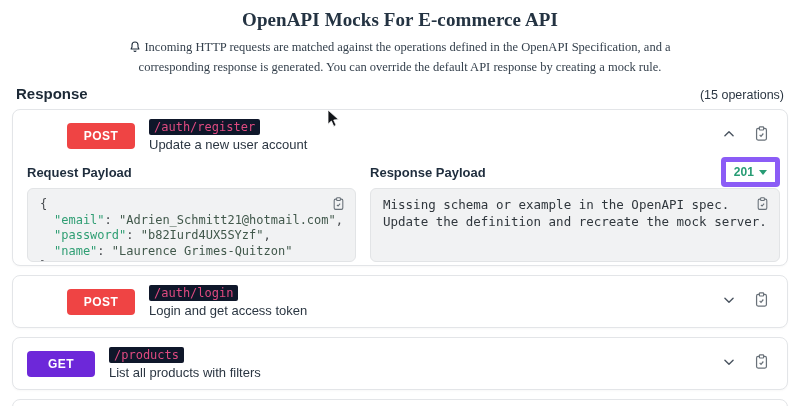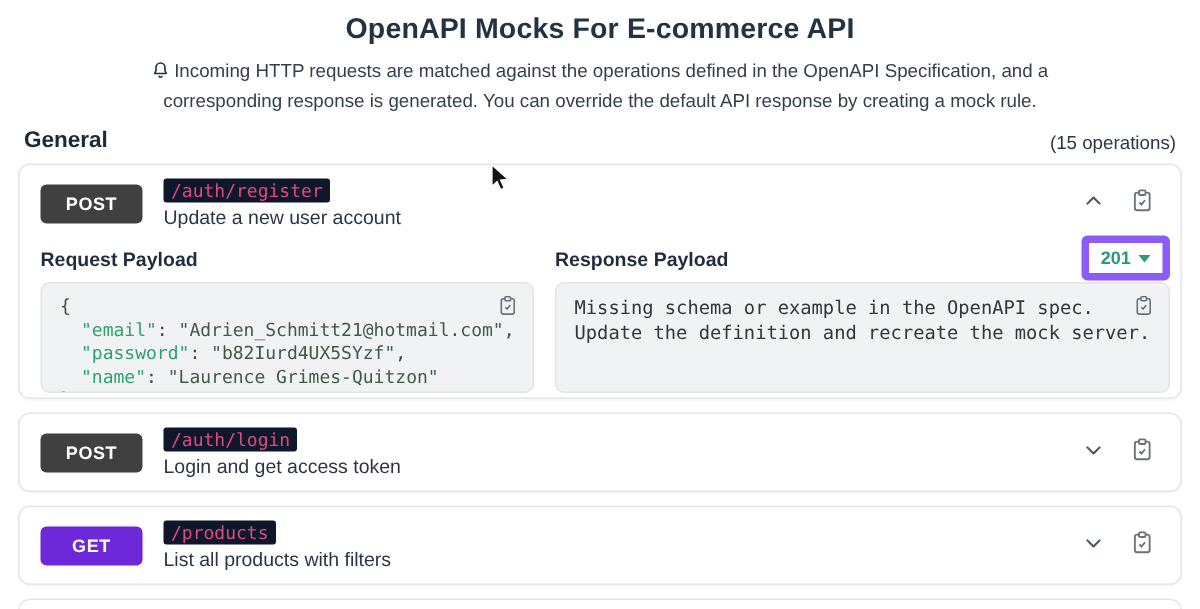--- a/index.html
+++ b/index.html
@@ -3,21 +3,21 @@
 <meta charset="utf-8">
 <style>
   html,body{margin:0;padding:0;}
   body{
     width:800px;height:406px;overflow:hidden;position:relative;
     background:#ffffff;
     font-family:"Liberation Sans", sans-serif;
     color:#243342;
   }
   
-  .app-header{text-align:center;padding-top:9px;}
+  .app-header{text-align:center;padding-top:9px;font-family:Liberation Serif, serif;}
   .app-title{font-size:19px;font-weight:600;color:#243342;letter-spacing:.1px;}
   .app-desc{
     margin:7px auto 0;max-width:608px;
     font-size:12.5px;line-height:1.44;color:#333f4b;
   }
   .bell{display:inline-block;vertical-align:-2px;margin-right:3px;}
   
   .section-row{
     display:flex;justify-content:space-between;align-items:flex-end;
     padding:9px 16px 7px 16px;
@@ -29,21 +29,21 @@
   .card{
     background:#fff;border:1px solid #e3e5e8;border-radius:8px;
     margin-bottom:9px;box-shadow:0 1px 2px rgba(0,0,0,.03);
   }
   .row-head{display:flex;align-items:center;padding:9px 14px;gap:14px;}
   .badge{
     width:68px;height:26px;border-radius:4px;flex:0 0 auto;
     display:flex;align-items:center;justify-content:center;
     color:#fff;font-size:12px;font-weight:700;letter-spacing:.4px;
   }
-  .m-post{background:#404040;}
+  .m-post{background:#ef4444;margin-left:40px;}
   .m-get{background:#6d28d9;}
   .op-info{flex:1;display:flex;flex-direction:column;gap:2px;align-items:flex-start;min-height:30px;}
   .path{
     font-family:"DejaVu Sans Mono", monospace;font-size:12px;
     color:#df4a80;background:#0f172a;padding:1px 5px;border-radius:2px;
     min-height:14px;min-width:60px;
   }
   .desc{font-size:13px;color:#2b3642;}
   .head-actions{display:flex;align-items:center;gap:18px;margin-right:4px;}
   .icon-btn{display:flex;align-items:center;justify-content:center;cursor:pointer;background:none;border:none;padding:0;}
@@ -88,21 +88,21 @@
     <span class="bell">
       <svg width="12" height="13" viewBox="0 0 24 24" fill="none" stroke="#23303e" stroke-width="2.2" stroke-linejoin="round">
         <path d="M12 3a6 6 0 0 0-6 6v4.2L4.2 17h15.6L18 13.2V9a6 6 0 0 0-6-6z"></path>
         <path d="M10 20a2 2 0 0 0 4 0"></path>
       </svg>
     </span><span>Incoming HTTP requests are matched against the operations defined in the OpenAPI Specification, and a corresponding response is generated. You can override the default API response by creating a mock rule.</span>
   </div>
 </div>
 
 <div class="section-row">
-  <span class="section-title">General</span>
+  <span class="section-title">Response</span>
   <span class="ops-count">(15 operations)</span>
 </div>
 
 <div class="cards">
 
   <div class="card">
     <div class="row-head">
       <span class="badge m-post">POST</span>
       <div class="op-info">
         <code class="path">/auth/register</code>

